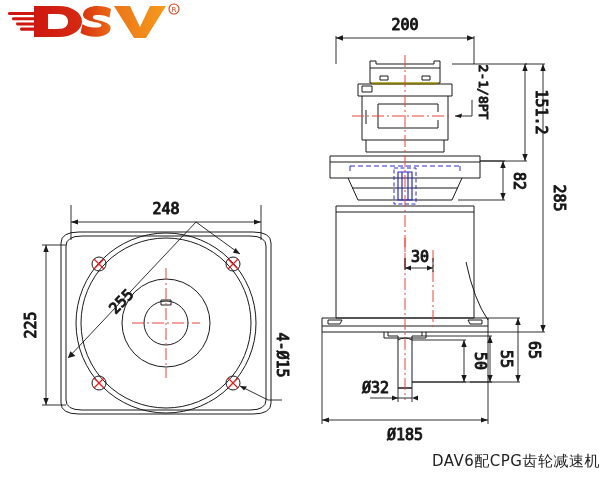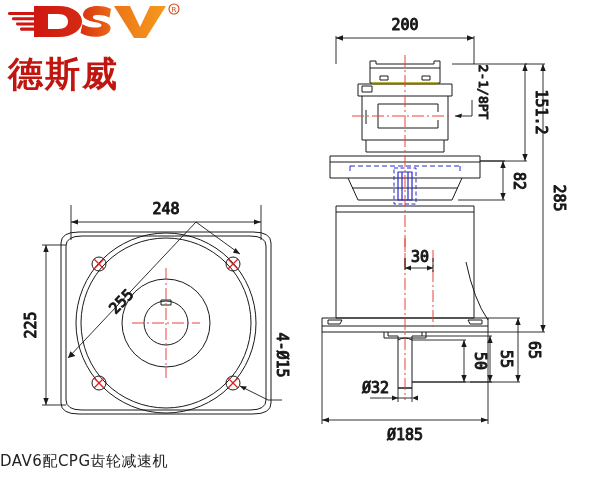--- a/index.html
+++ b/index.html
@@ -26,21 +26,21 @@
     position:absolute;left:4px;top:52px;
     font-family:"DejaVu Sans", sans-serif;
     font-size:35px;font-weight:bold;
     color:#c1160f;letter-spacing:2px;white-space:nowrap;
     line-height:40px;
   }
 
   
   .caption{
     position:absolute;left:0;top:452px;width:600px;
-    text-align:left;
+    text-align:right;
     font-family:"DejaVu Sans", sans-serif;
     font-size:15px;color:#222;letter-spacing:.5px;
   }
 
   
   .draw{position:absolute;left:0;top:0;}
   text.dim{
     font-family:"DejaVu Sans Mono","DejaVu Sans",monospace;
     font-size:15px;fill:#111;
   }
@@ -86,21 +86,20 @@
                C84 36 101 36.5 105.5 29.5 C110 22.5 101 19.5 93 18
                C87.5 17 87.5 13.5 92.5 13 C98 12.5 103 14 105.5 15.5 Z" fill="url(#gS)"></path>
 
       <path d="M110 4 L126 4 L136 25 L146 4 L162 4 L142 36 L130 36 Z" fill="url(#gV)"></path>
 
       <g>
         <circle cx="170" cy="7" r="5" fill="none" stroke="#d04312" stroke-width="1.1"></circle>
         <text x="170" y="10.3" text-anchor="middle" font-family="DejaVu Sans, sans-serif" font-size="7" fill="#d04312">R</text>
       </g>
     </svg>
-    <div class="logo-cn">德斯威</div>
   </div>
 
   <svg class="draw" width="600" height="500" viewBox="0 0 600 500">
 
     <g stroke="#1a1a1a" fill="none" stroke-width="1" stroke-linejoin="round">
 
     <g>
 
       <path d="M370 68 L370 61 L376 61 L376 64 L434 64 L434 61 L440 61 L440 68"></path>
       <path d="M370 68 L370 83 L440 83 L440 68 Z"></path>

